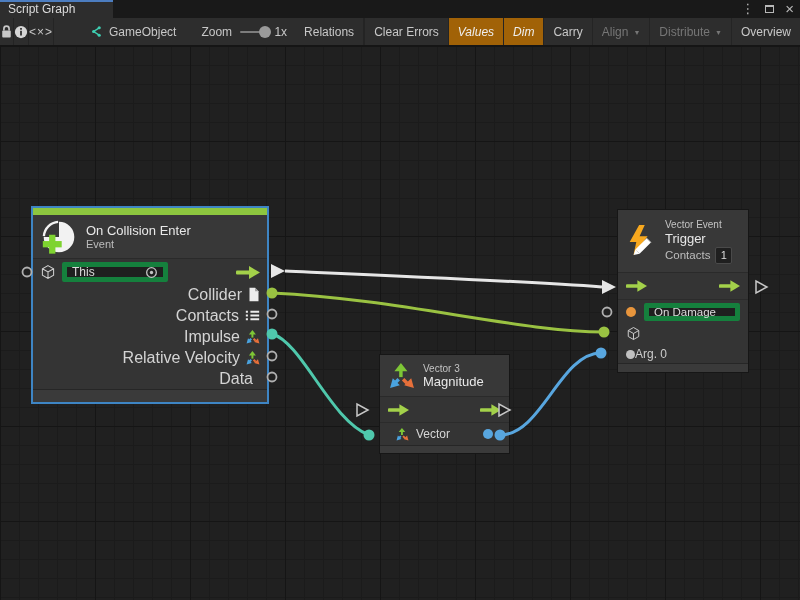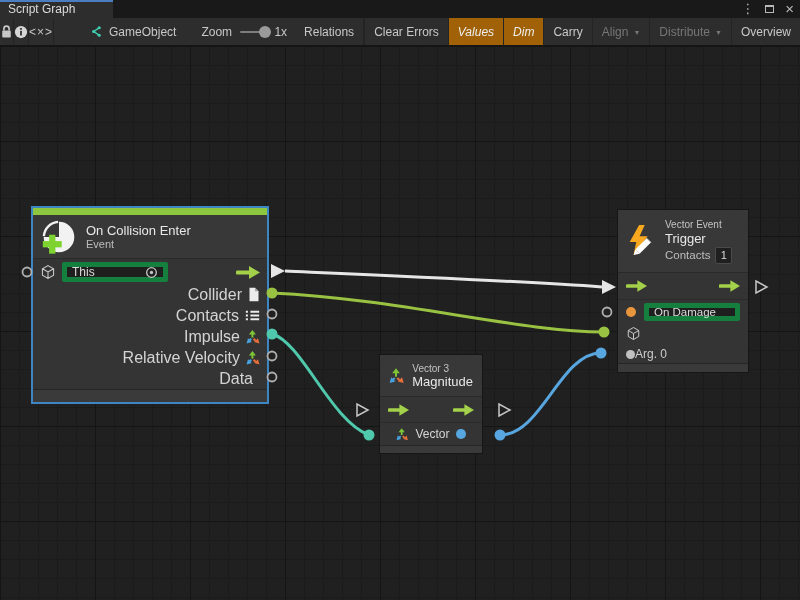--- a/index.html
+++ b/index.html
@@ -201,21 +201,21 @@
           <line x1="13" y1="15" x2="16.5" y2="18.5" stroke="#e8703a" stroke-width="3.4"></line>
             <polygon points="23,23 20.5,14 14,20.5" fill="#e8703a"></polygon>
         </svg>
       </div>
       <div class="orow" style="padding-right:14px">
         <span>Data</span>
       </div>
       <div class="footer" style="height:13px"></div>
     </div>
 
-    <div class="node" style="left:380px;top:309px;width:102px;height:98px">
+    <div class="node" style="left:380px;top:309px;width:129px;height:98px">
       <div class="hdr" style="height:42px;padding:0 9px;gap:8px">
         <svg class="icon" width="26" height="26" viewBox="0 0 24 24">
           <line x1="11" y1="13" x2="11" y2="6" stroke="#7ec636" stroke-width="3.2"></line>
             <polygon points="11,0 5,7.5 17,7.5" fill="#7ec636"></polygon>
           <line x1="9" y1="15" x2="5.5" y2="18.5" stroke="#4aa3df" stroke-width="3.2"></line>
             <polygon points="1,23 10,20.5 3.5,14" fill="#4aa3df"></polygon>
           <line x1="13" y1="15" x2="16.5" y2="18.5" stroke="#e8703a" stroke-width="3.2"></line>
             <polygon points="23,23 20.5,14 14,20.5" fill="#e8703a"></polygon>
         </svg>
         <div class="tcol">

